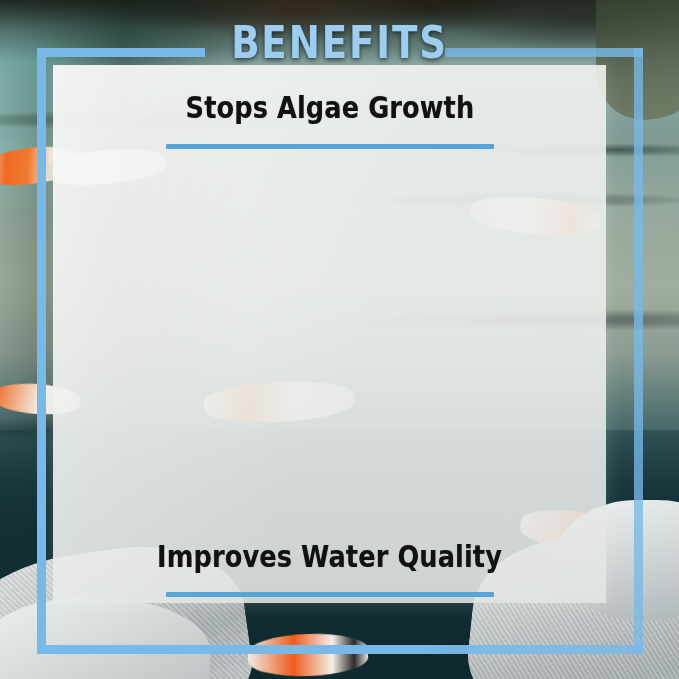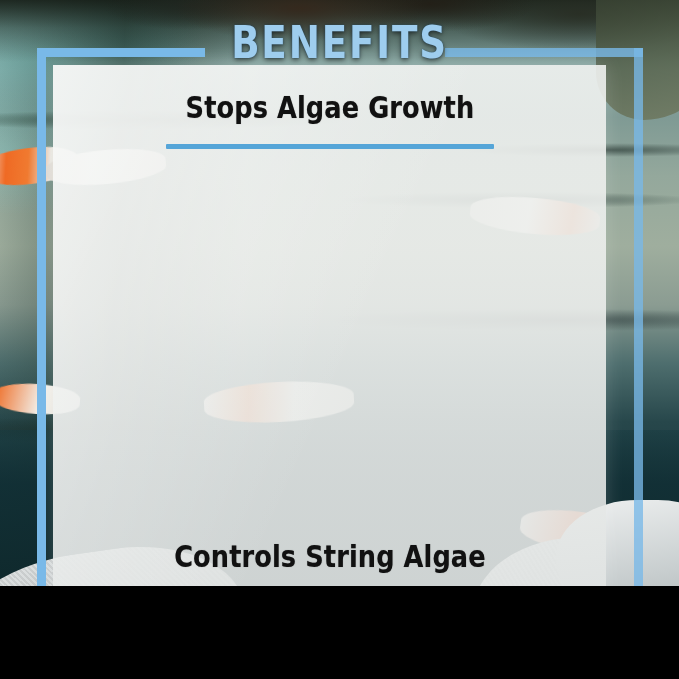--- a/index.html
+++ b/index.html
@@ -7,21 +7,21 @@
     padding: 0;
     background: #000;
   }
   body {
     font-family: "Liberation Sans", sans-serif;
   }
 
   #poster {
     position: relative;
     width: 679px;
-    height: 586px;
+    height: 679px;
     overflow: hidden;
     background: #2d4f4a;
   }
 
   
   .bg-layer {
     position: absolute;
     inset: 0;
   }
 
@@ -281,23 +281,23 @@
 
   <div class="title">BENEFITS</div>
 
   <div class="list">
 
     <div class="benefit">
       <div class="benefit-label">Stops Algae Growth</div>
       <div class="divider"></div>
     </div>
 
+
+
     <div class="benefit">
-      <div class="benefit-label">Controls String Algae</div>
+      <div class="benefit-label">Improves Water Quality</div>
       <div class="divider"></div>
     </div>
 
 
 
-
-
   </div>
 </div>
 
 </body></html>

